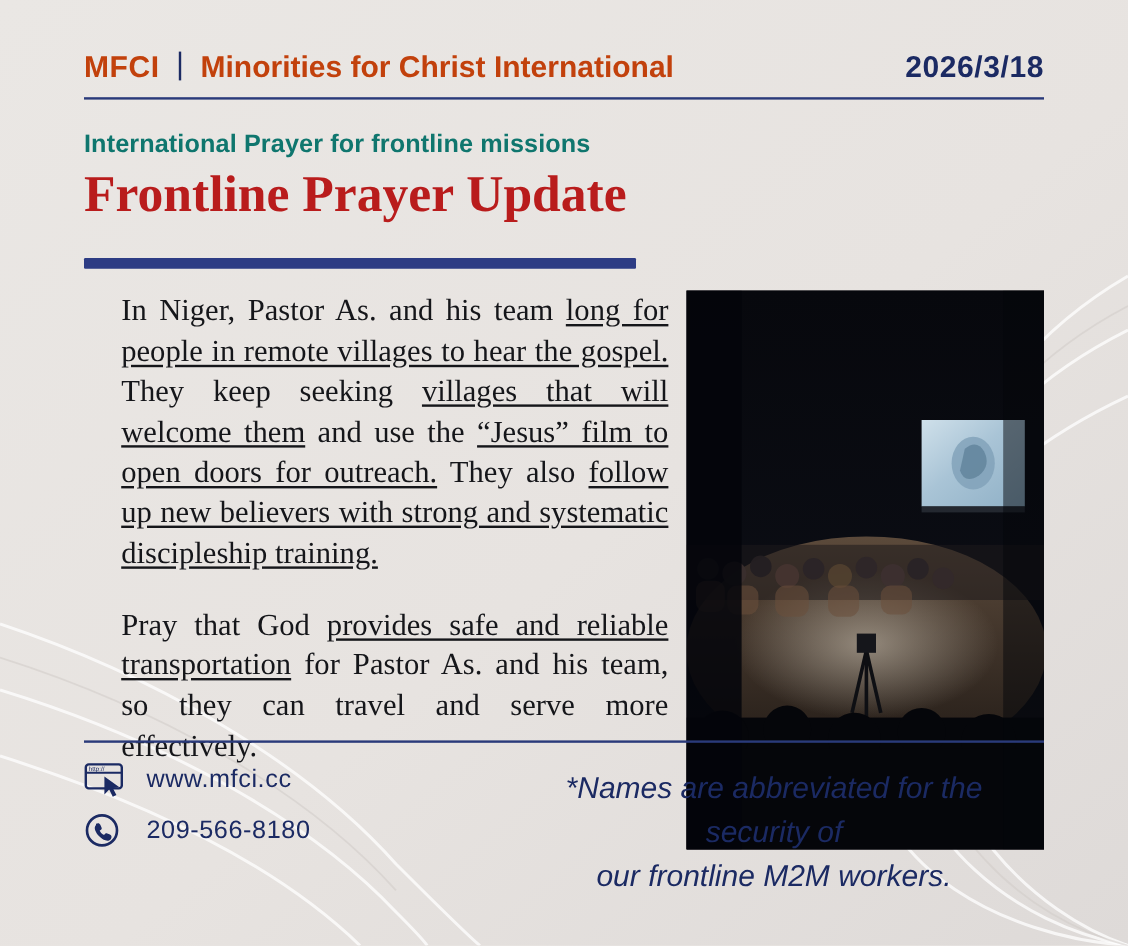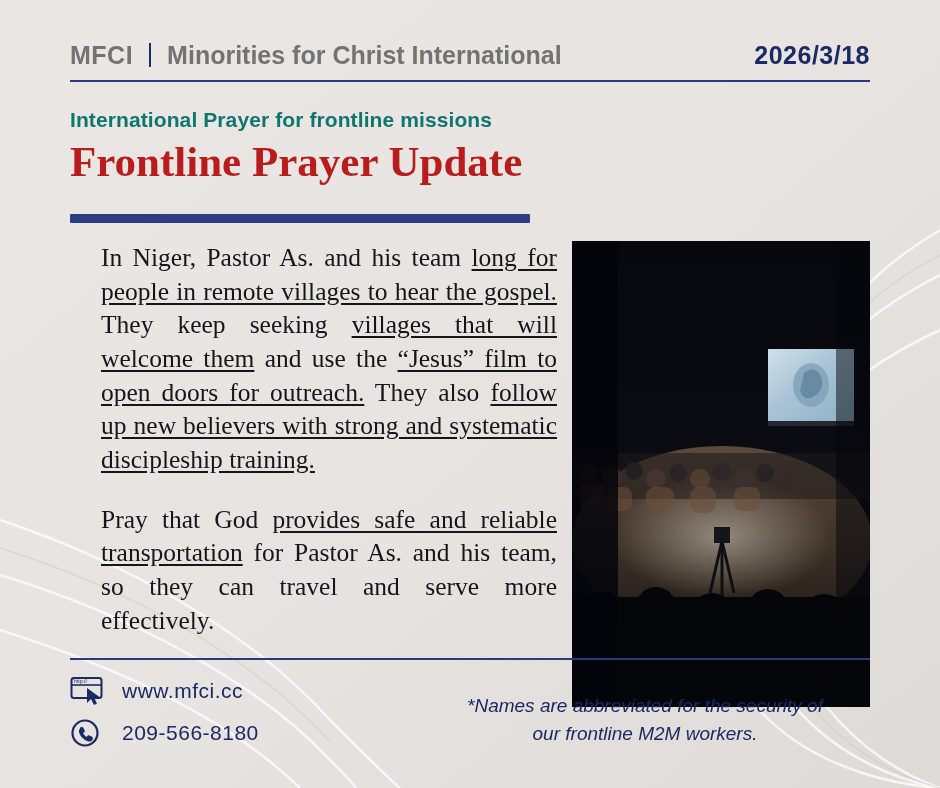--- a/index.html
+++ b/index.html
@@ -40,21 +40,21 @@
     align-items: baseline;
     justify-content: space-between;
     padding-top: 40px;
     padding-bottom: 10px;
     border-bottom: 2px solid #2a3a7a;
   }
   .brand {
     display: flex;
     align-items: baseline;
     gap: 0;
-    color: #737373;
+    color: #c2410c;
     font-family: "Liberation Sans", sans-serif;
     font-weight: bold;
   }
   .brand-abbr {
     font-size: 25px;
     letter-spacing: .5px;
   }
   .brand-sep {
     display: inline-block;
     width: 2px;
@@ -174,26 +174,26 @@
   .icon-web, .icon-phone {
     width: 38px;
     height: 30px;
     flex: 0 0 38px;
     position: relative;
   }
   .disclaimer {
     color: #1b2a63;
     font-family: "Liberation Sans", sans-serif;
     font-style: italic;
-    font-size: 19px;
+    font-size: 25px;
     line-height: 1.45;
     text-align: center;
     width: 430px;
     margin-right: 10px;
-    margin-top: 16px;
+    margin-top: 4px;
   }
 </style>
 </head>
 <body>
 
 <svg class="bg-deco" viewBox="0 0 940 788" preserveAspectRatio="none">
   <defs>
     <linearGradient id="bgGrad" x1="0" y1="0" x2="1" y2="1">
       <stop offset="0%" stop-color="#eae7e4"></stop>
       <stop offset="55%" stop-color="#e7e3e0"></stop>

